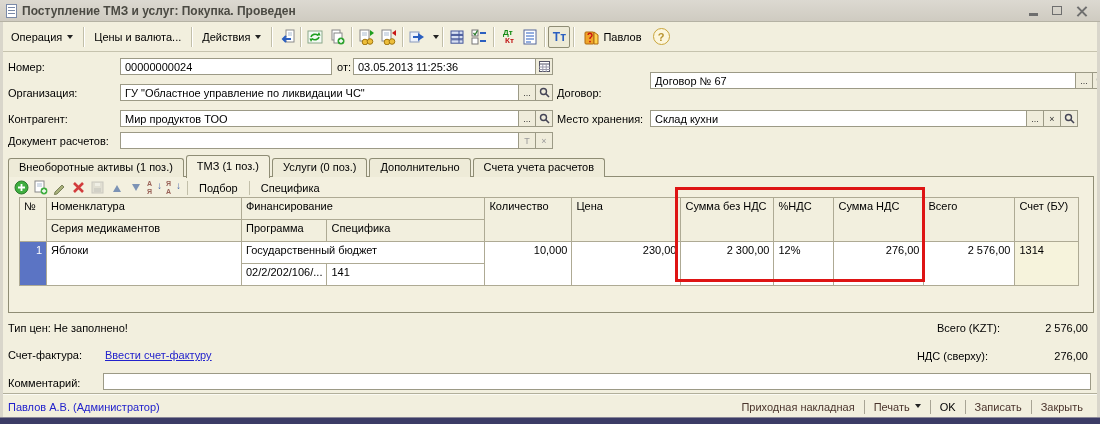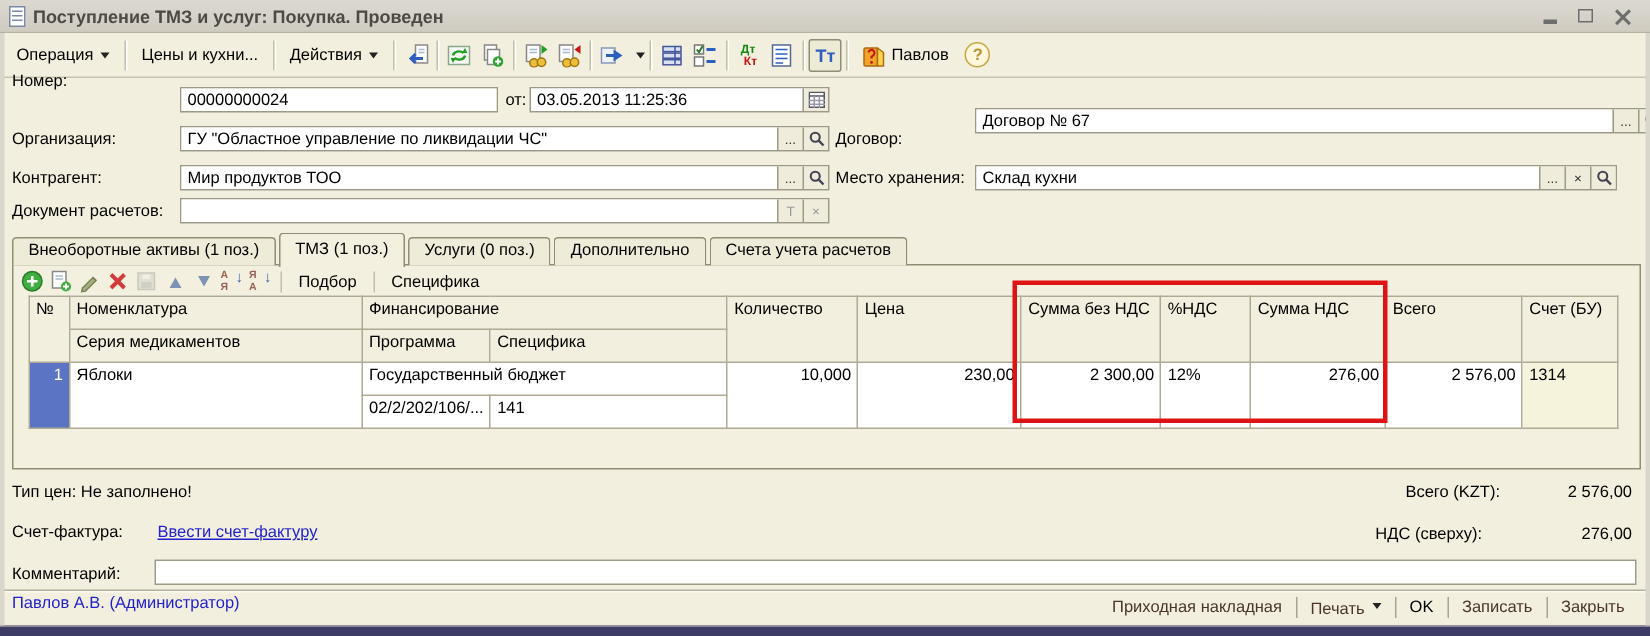--- a/index.html
+++ b/index.html
@@ -63,21 +63,21 @@
 td.acct{background:#F6F3DC}
 
 .red-box{position:absolute;left:675px;top:187px;width:250px;height:95px;border:3px solid #DE1414;z-index:9;pointer-events:none}
 
 .link{color:#2222CC;text-decoration:underline;cursor:pointer}
 .rlabel{position:absolute;text-align:right;white-space:nowrap}
 .rvalue{position:absolute;text-align:right;white-space:nowrap}
 .comment-input{position:absolute;left:103px;top:373px;width:988px;height:17px;border:1px solid #9C9A86;font:11px "Liberation Sans",sans-serif;padding:1px 4px}
 .hsep{position:absolute;left:0;width:1100px;height:2px;border-top:1px solid #B2AF9B;border-bottom:1px solid #FBFAF2}
 
-.footer{position:absolute;left:0;top:396px;width:1100px;height:21px;display:flex;align-items:flex-start;padding:0 8px}
+.footer{position:absolute;left:0;top:396px;width:1100px;height:21px;display:flex;align-items:center;padding:0 8px}
 .user-link{color:#2222CC}
 .fbtns{margin-left:auto;display:flex;align-items:center}
 .fbtn{padding:2px 9px;color:#4A342C;white-space:nowrap;cursor:default}
 .fbtn.ok{font-weight:normal;color:#000}
 .fbtn-sep{width:1px;height:14px;background:#A8A494}
 .bottom-edge{position:absolute;left:0;top:417px;width:1100px;height:7px;background:#3C3C66;border-top:1px solid #8A8798}
 .side{position:absolute;top:22px;width:3px;height:395px;background:#D9D6CB;z-index:8}
 </style>
 </head>
 <body>
@@ -100,21 +100,21 @@
     </span>
   </div>
 
   <div class="toolbar">
     <span class="tb-btn">
         <span>Операция</span>
         <span class="caret"></span>
       </span>
     <span class="tb-sep"></span>
     <span class="tb-btn">
-        <span>Цены и кухни...</span>
+        <span>Цены и валюта...</span>
       </span>
     <span class="tb-sep"></span>
     <span class="tb-btn">
         <span>Действия</span>
         <span class="caret"></span>
       </span>
     <span class="tb-sep"></span>
     <span class="tbi">
         <svg width="17" height="16">
           <rect x="8" y="1" width="8" height="12" fill="#fff" stroke="#8a8a8a"></rect>
@@ -217,21 +217,21 @@
           <path d="M4 6 a2 2 0 1 1 3 2 l-1 1 v1" stroke="#C81414" stroke-width="1.4" fill="none"></path>
           <circle cx="6" cy="12.6" r="0.9" fill="#C81414"></circle>
         </svg>
         <span>Павлов</span>
       </span>
     <span class="help-btn">
         <span>?</span>
       </span>
   </div>
 
-  <span class="flabel" style="left:8px;top:48px">Номер:</span>
+  <span class="flabel" style="left:8px;top:61px">Номер:</span>
   <span class="combo" style="left:120px;top:58px;width:212px">
     <input value="00000000024" style="">
   </span>
   <span class="flabel" style="left:337px;top:61px">от:</span>
   <span class="combo" style="left:353px;top:58px;width:200px">
     <input value="03.05.2013 11:25:36" style="">
     <span class="mini-btn">
         <svg width="11" height="11">
           <rect x="0.5" y="0.5" width="10" height="10" fill="#fff" stroke="#556"></rect>
           <line x1="0" y1="3" x2="11" y2="3" stroke="#556"></line>

